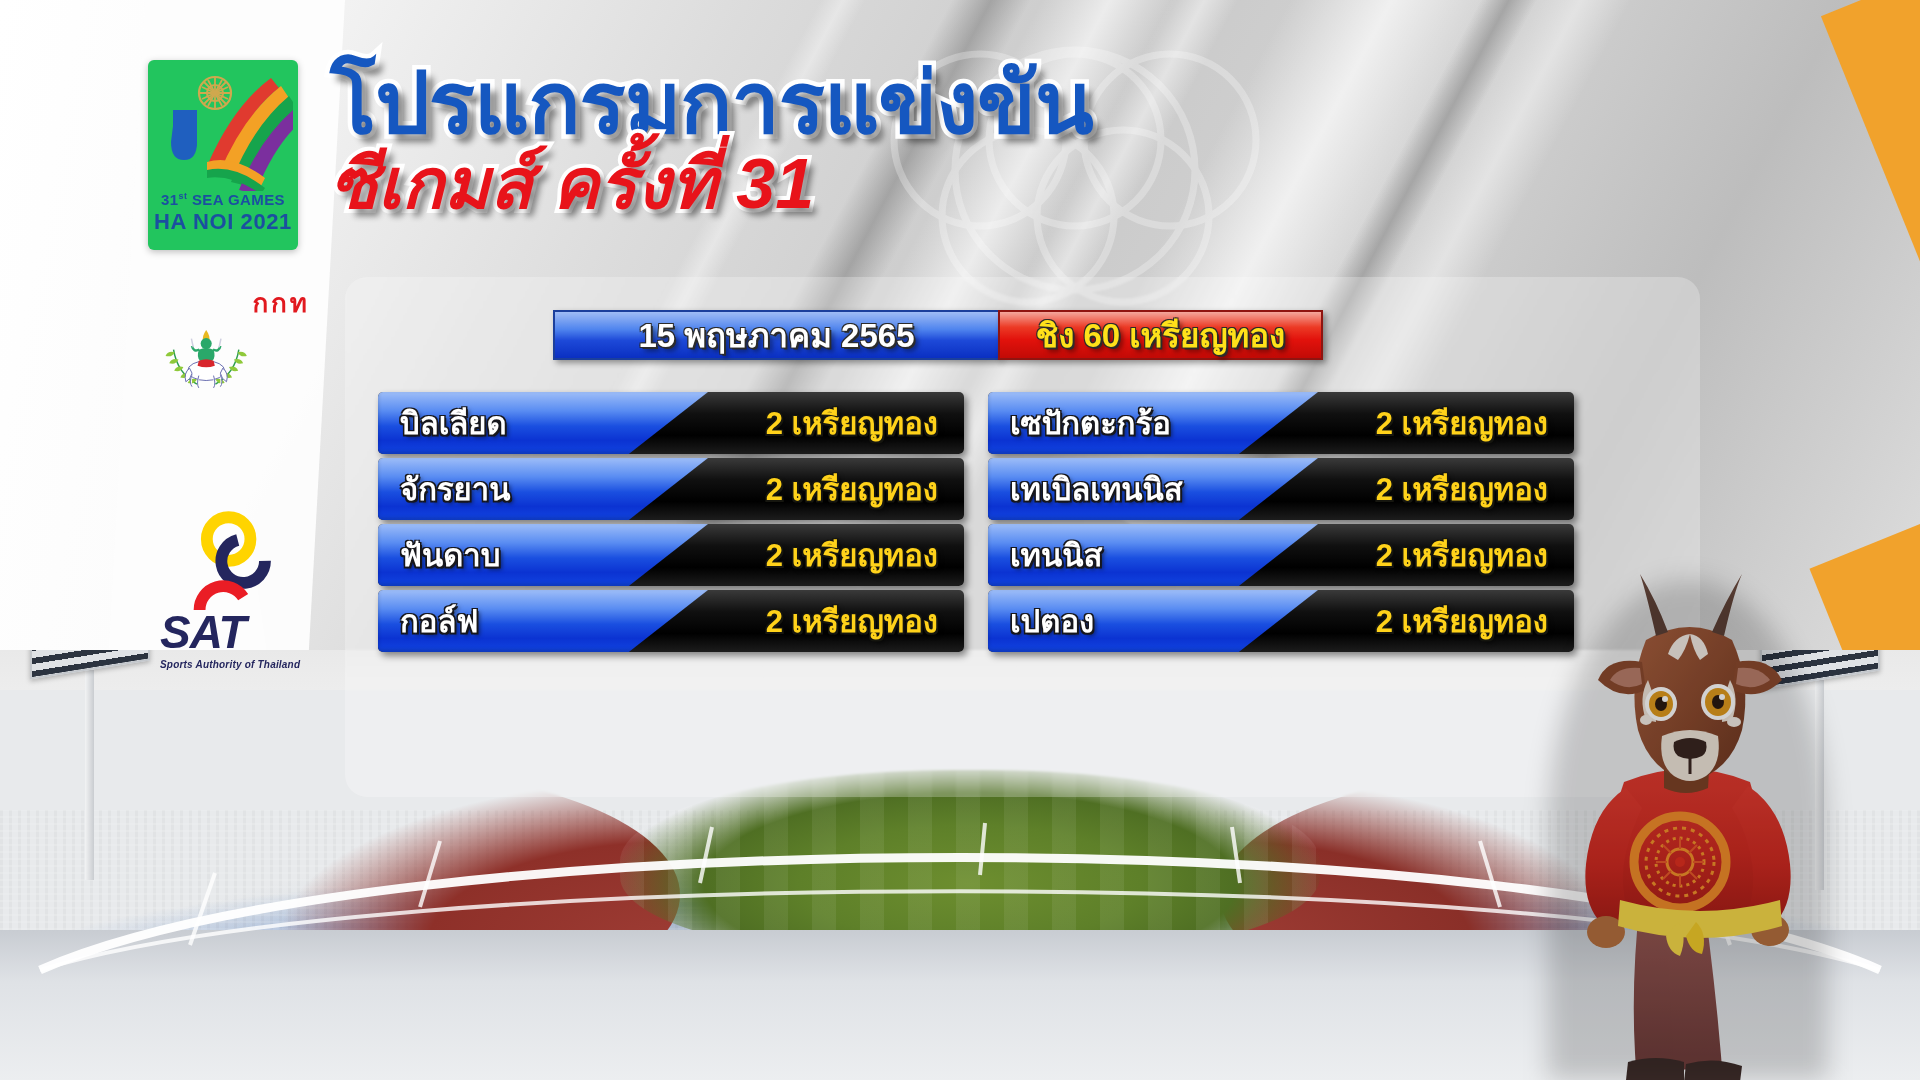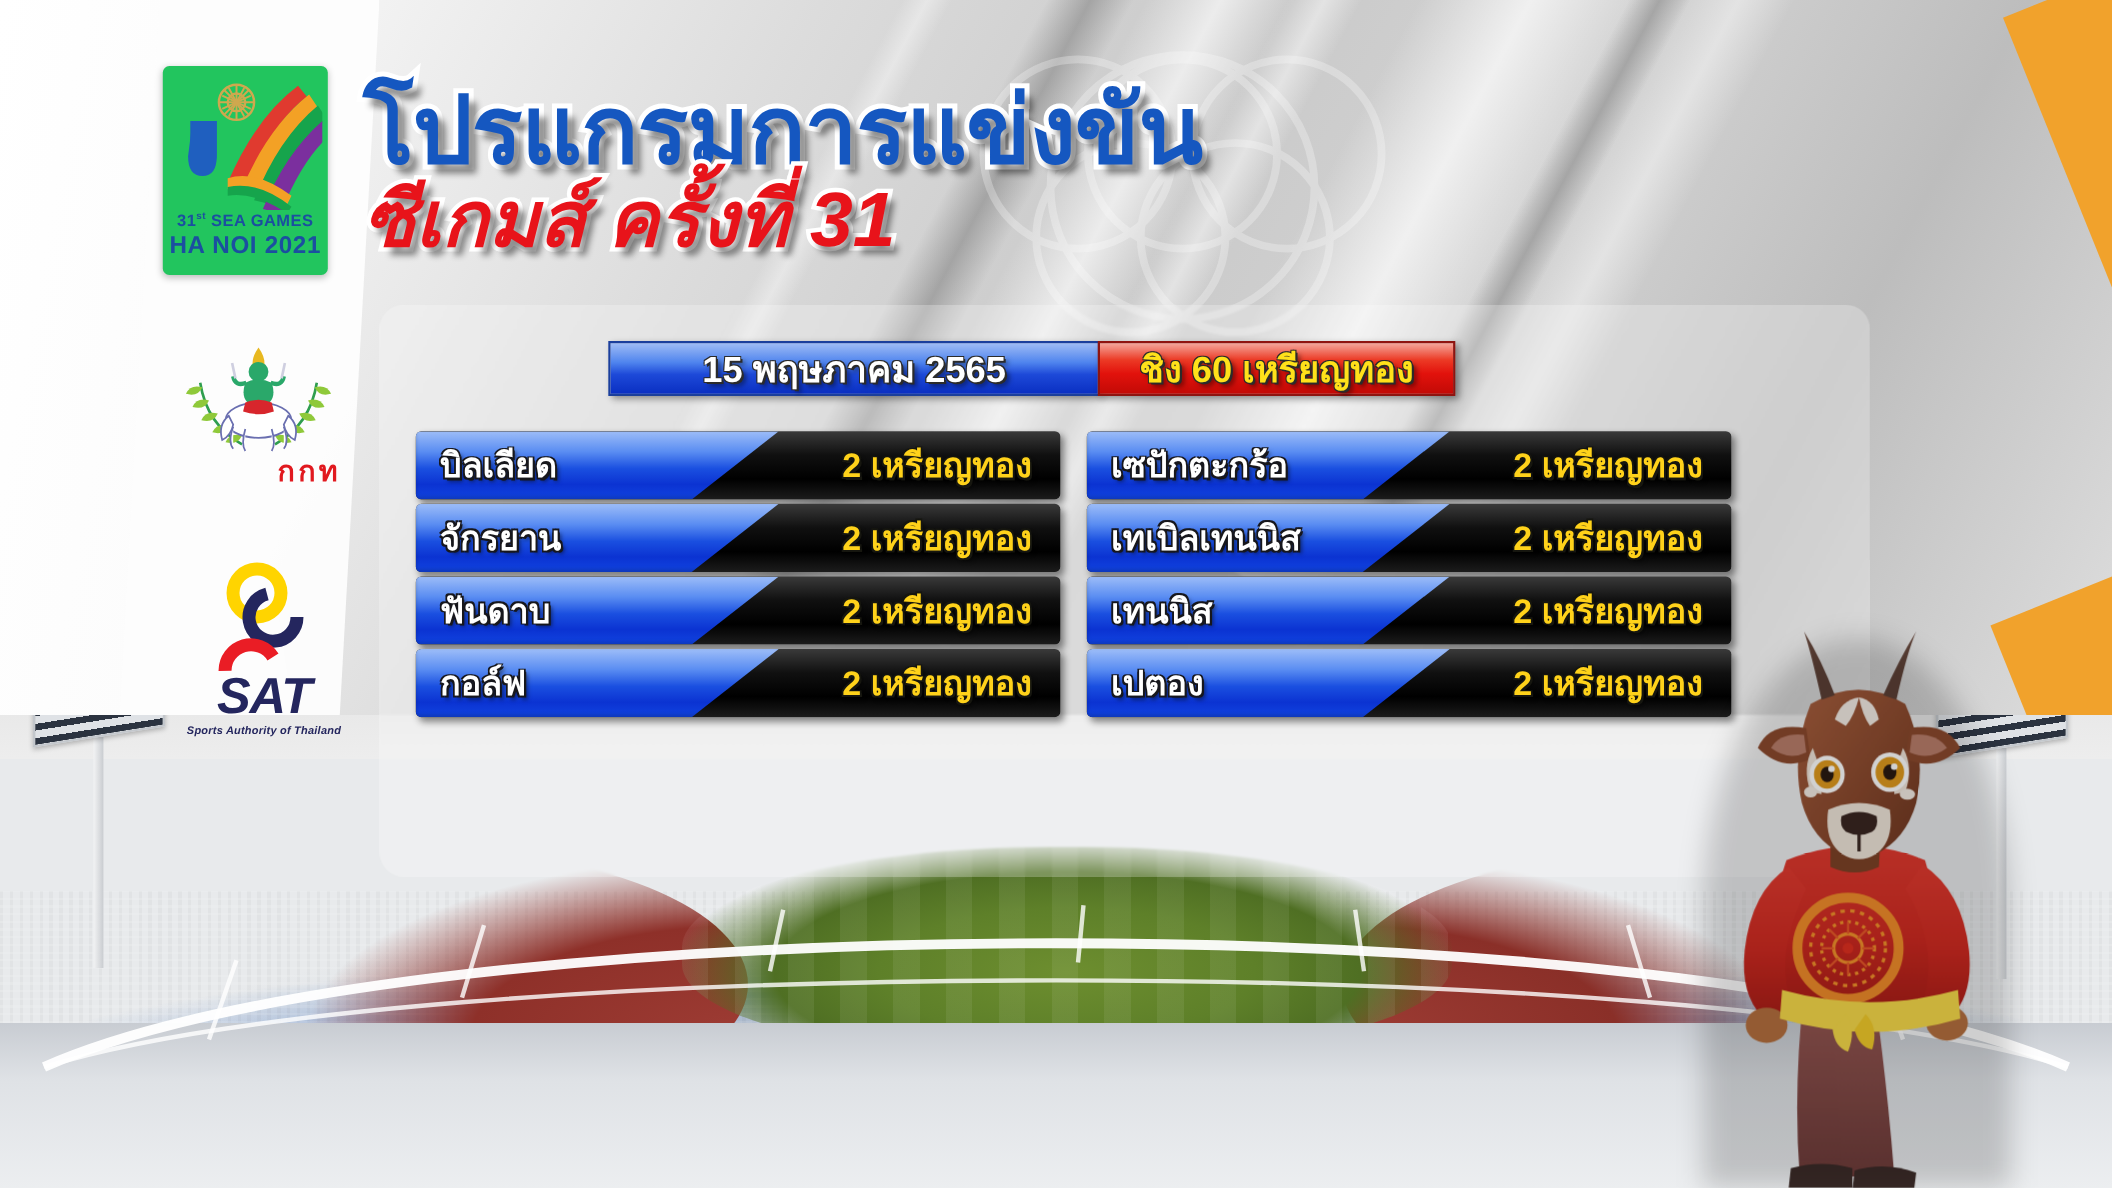--- a/index.html
+++ b/index.html
@@ -93,36 +93,36 @@
   
   .logo-seagames{ position:absolute; left:148px; top:60px; width:150px; height:190px;
       background:#22c55e; border-radius:6px; box-shadow:0 2px 7px rgba(0,0,0,.25);
       display:flex; flex-direction:column; align-items:center; padding-top:6px; }
   .sg-mark{ width:140px; height:125px; }
   .sg-line1{ font-size:15px; font-weight:bold; color:#1b4fa0; letter-spacing:.4px; white-space:nowrap;}
   .sg-line1 sup{ font-size:9px; }
   .sg-line2{ font-size:22px; font-weight:bold; color:#1b4fa0; letter-spacing:.6px; margin-top:1px;}
 
   .logo-noc{ position:absolute; left:160px; top:290px; width:150px; height:160px;
-      display:flex; flex-direction:column; align-items:flex-end; }
+      display:flex; flex-direction:row; align-items:flex-start; }
   .noc-kkt{ font-size:26px; font-weight:bold; color:#e1191f; letter-spacing:3px;
             text-shadow:0 1px 0 #fff; margin-top:-8px; }
 
   .logo-sat{ position:absolute; left:160px; top:510px; width:160px; height:160px;
-      display:flex; flex-direction:column; align-items:center; }
+      display:flex; flex-direction:column; }
   .sat-word{ font-size:46px; font-weight:bold; font-style:italic; color:#24265e; letter-spacing:-1px; margin-top:-14px;}
   .sat-sub{ font-size:10px; font-weight:bold; font-style:italic; color:#24265e; letter-spacing:.2px;}
 
   
   .title-wrap{ position:absolute; left:330px; top:62px; }
   .title-main{
     font-size:86px; font-weight:bold; line-height:.96; color:#1557c0;
     -webkit-text-stroke:9px #ffffff; paint-order:stroke fill;
     text-shadow:7px 8px 6px rgba(0,0,0,.45);
-    letter-spacing:-1px; white-space:nowrap;margin-top:16px;
+    letter-spacing:-1px; white-space:nowrap;
   }
   .title-sub{
     font-size:70px; font-weight:bold; line-height:1; color:#e8131a;
     -webkit-text-stroke:8px #ffffff; paint-order:stroke fill;
     text-shadow:6px 7px 6px rgba(0,0,0,.45);
     margin-top:4px; letter-spacing:0; white-space:nowrap;font-style:italic;
   }
 
   
   .panel{

